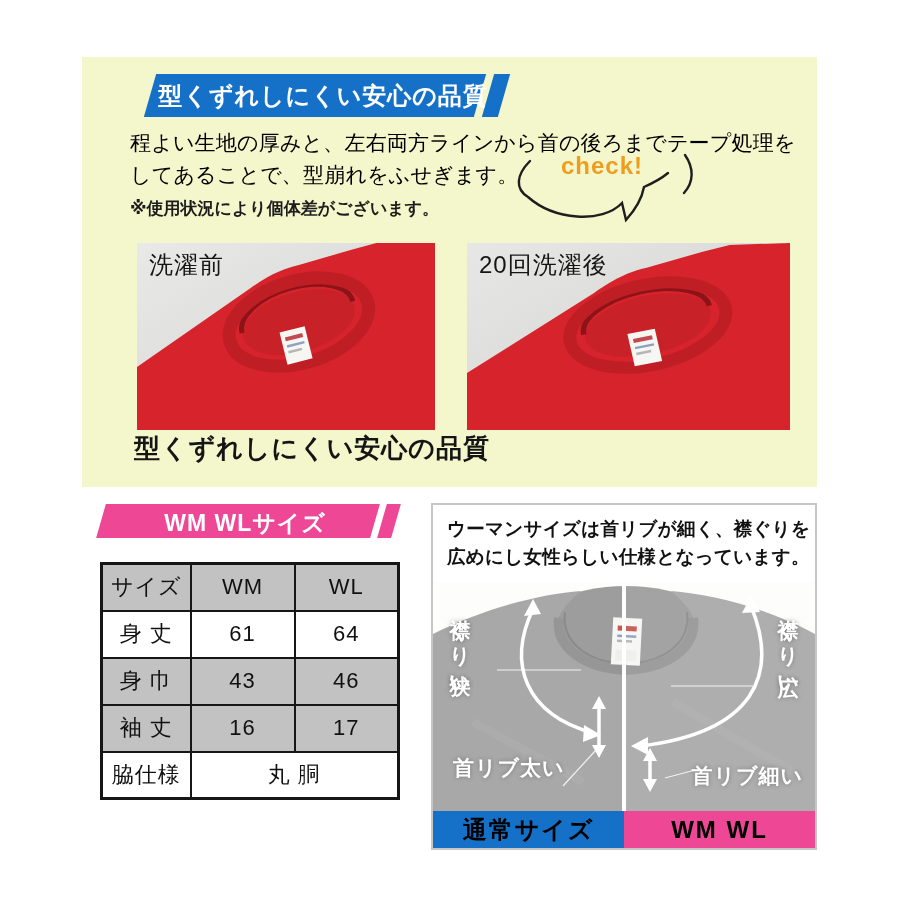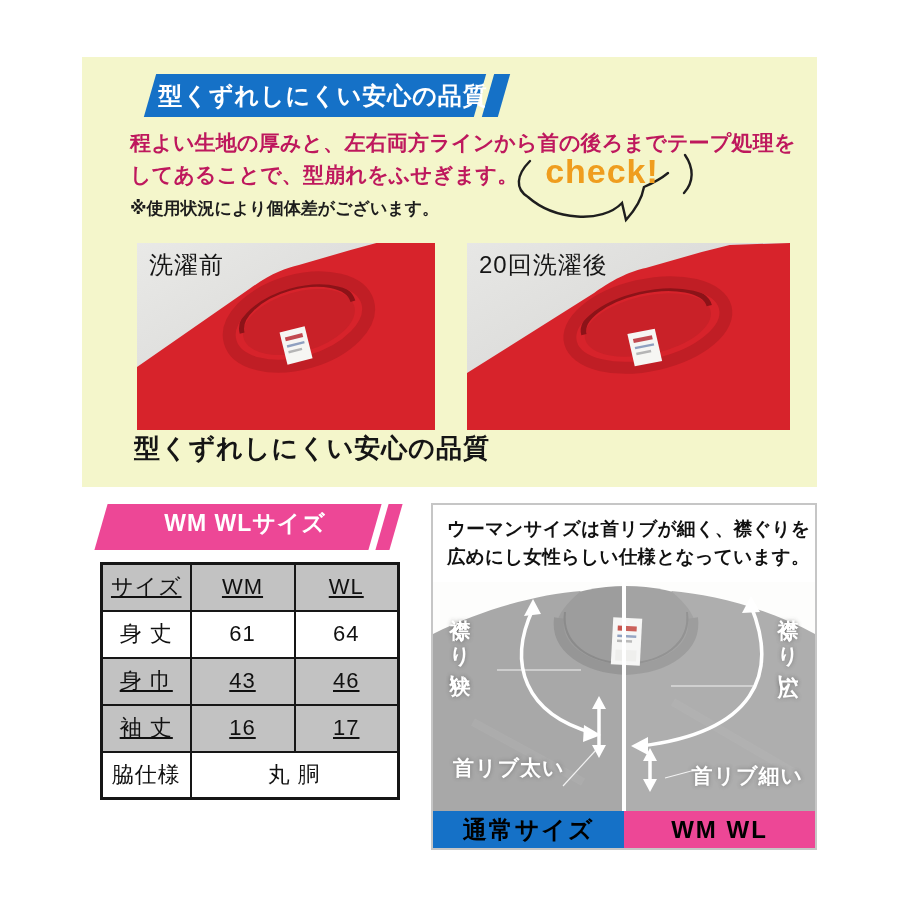--- a/index.html
+++ b/index.html
@@ -13,49 +13,49 @@
   .ribbon .band { position:absolute; top:0; height:100%; transform:skewX(-16deg); }
   .ribbon .tip  { position:absolute; top:0; height:100%; transform:skewX(-16deg); }
   .ribbon .band-label { position:relative; z-index:2; display:block; width:100%; text-align:center;
       color:#ffffff; font-weight:bold; letter-spacing:1px; }
 
   .ribbon-blue { left:62px; top:17px; width:358px; height:43px; }
   .ribbon-blue .band { left:6px; width:330px; background:#1571c7; }
   .ribbon-blue .tip  { left:344px; width:16px; background:#1571c7; }
   .ribbon-blue .band-label { line-height:43px; font-size:24px; }
 
-  .q-body { position:absolute; left:48px; color:#be185d; font-weight:bold; font-size:21px; letter-spacing:0.2px; white-space:nowrap; }
+  .q-body { position:absolute; left:48px; color:#000000; font-weight:normal; font-size:21px; letter-spacing:0.2px; white-space:nowrap; }
   .q-line1 { top:72px; }
   .q-line2 { top:104px; }
   .q-note { position:absolute; left:48px; top:140px; color:#1c1c1c; font-weight:bold; font-size:17px; white-space:nowrap; }
 
   .check-bubble { position:absolute; left:420px; top:80px; width:200px; height:92px; }
   .check-bubble svg { position:absolute; left:0; top:0; }
   .check-text { position:absolute; left:0; top:15px; width:100%; text-align:center;
-      color:#ef9d1e; font-weight:bold; font-size:34px; letter-spacing:1px; }
+      color:#ef9d1e; font-weight:bold; font-size:24px; letter-spacing:1px; }
 
   .photo { position:absolute; overflow:hidden; }
   .photo svg { display:block; }
   .photo-before { left:55px; top:186px; width:298px; height:187px; }
   .photo-after  { left:385px; top:186px; width:323px; height:187px; }
   .photo-label { position:absolute; left:12px; top:6px; color:#151515; font-weight:normal; font-size:24px; letter-spacing:1px; }
 
   .quality-caption { position:absolute; left:52px; top:374px; color:#151515; font-weight:bold; font-size:26px; letter-spacing:1px; white-space:nowrap; }
 
   
-  .ribbon-pink { left:95px; top:504px; width:300px; height:46px; }
+  .ribbon-pink { left:95px; top:504px; width:300px; height:34px; }
   .ribbon-pink .band { left:6px; width:274px; background:#ed4796; }
   .ribbon-pink .tip  { left:287px; width:14px; background:#ed4796; }
   .ribbon-pink .band-label { line-height:38px; font-size:23px; }
 
   .size-table { position:absolute; left:100px; top:562px; width:300px; border-collapse:collapse; table-layout:fixed; background:#ffffff; border:3px solid #161616; }
   .size-table td { border:2px solid #161616; height:47px; text-align:center; vertical-align:middle;
       font-size:22px; color:#111111; font-weight:500; letter-spacing:1px; }
   .size-table .col-label { width:89px; }
-  .size-table tr.shade td { background:#c2c2c2;text-decoration:underline; }
+  .size-table tr.shade td { background:#c2c2c2; }
 
   
   .woman-box { position:absolute; left:431px; top:503px; width:386px; height:347px; background:#ffffff; border:2px solid #c6c6c6; }
   .woman-desc { position:absolute; left:14px; top:10px; color:#111111; font-weight:bold; font-size:18.5px; line-height:28px; letter-spacing:0.3px; white-space:nowrap; }
 
   .gray-photo { position:absolute; left:0; top:77px; width:382px; height:229px; overflow:hidden; }
   .gray-photo svg { display:block; }
 
   .ph-label { position:absolute; color:#ffffff; font-weight:bold; text-shadow:0 0 4px rgba(60,60,60,0.45); }
   .lbl-collar-left  { left:13px; top:20px; writing-mode:vertical-rl; font-size:21px; letter-spacing:3px; }

